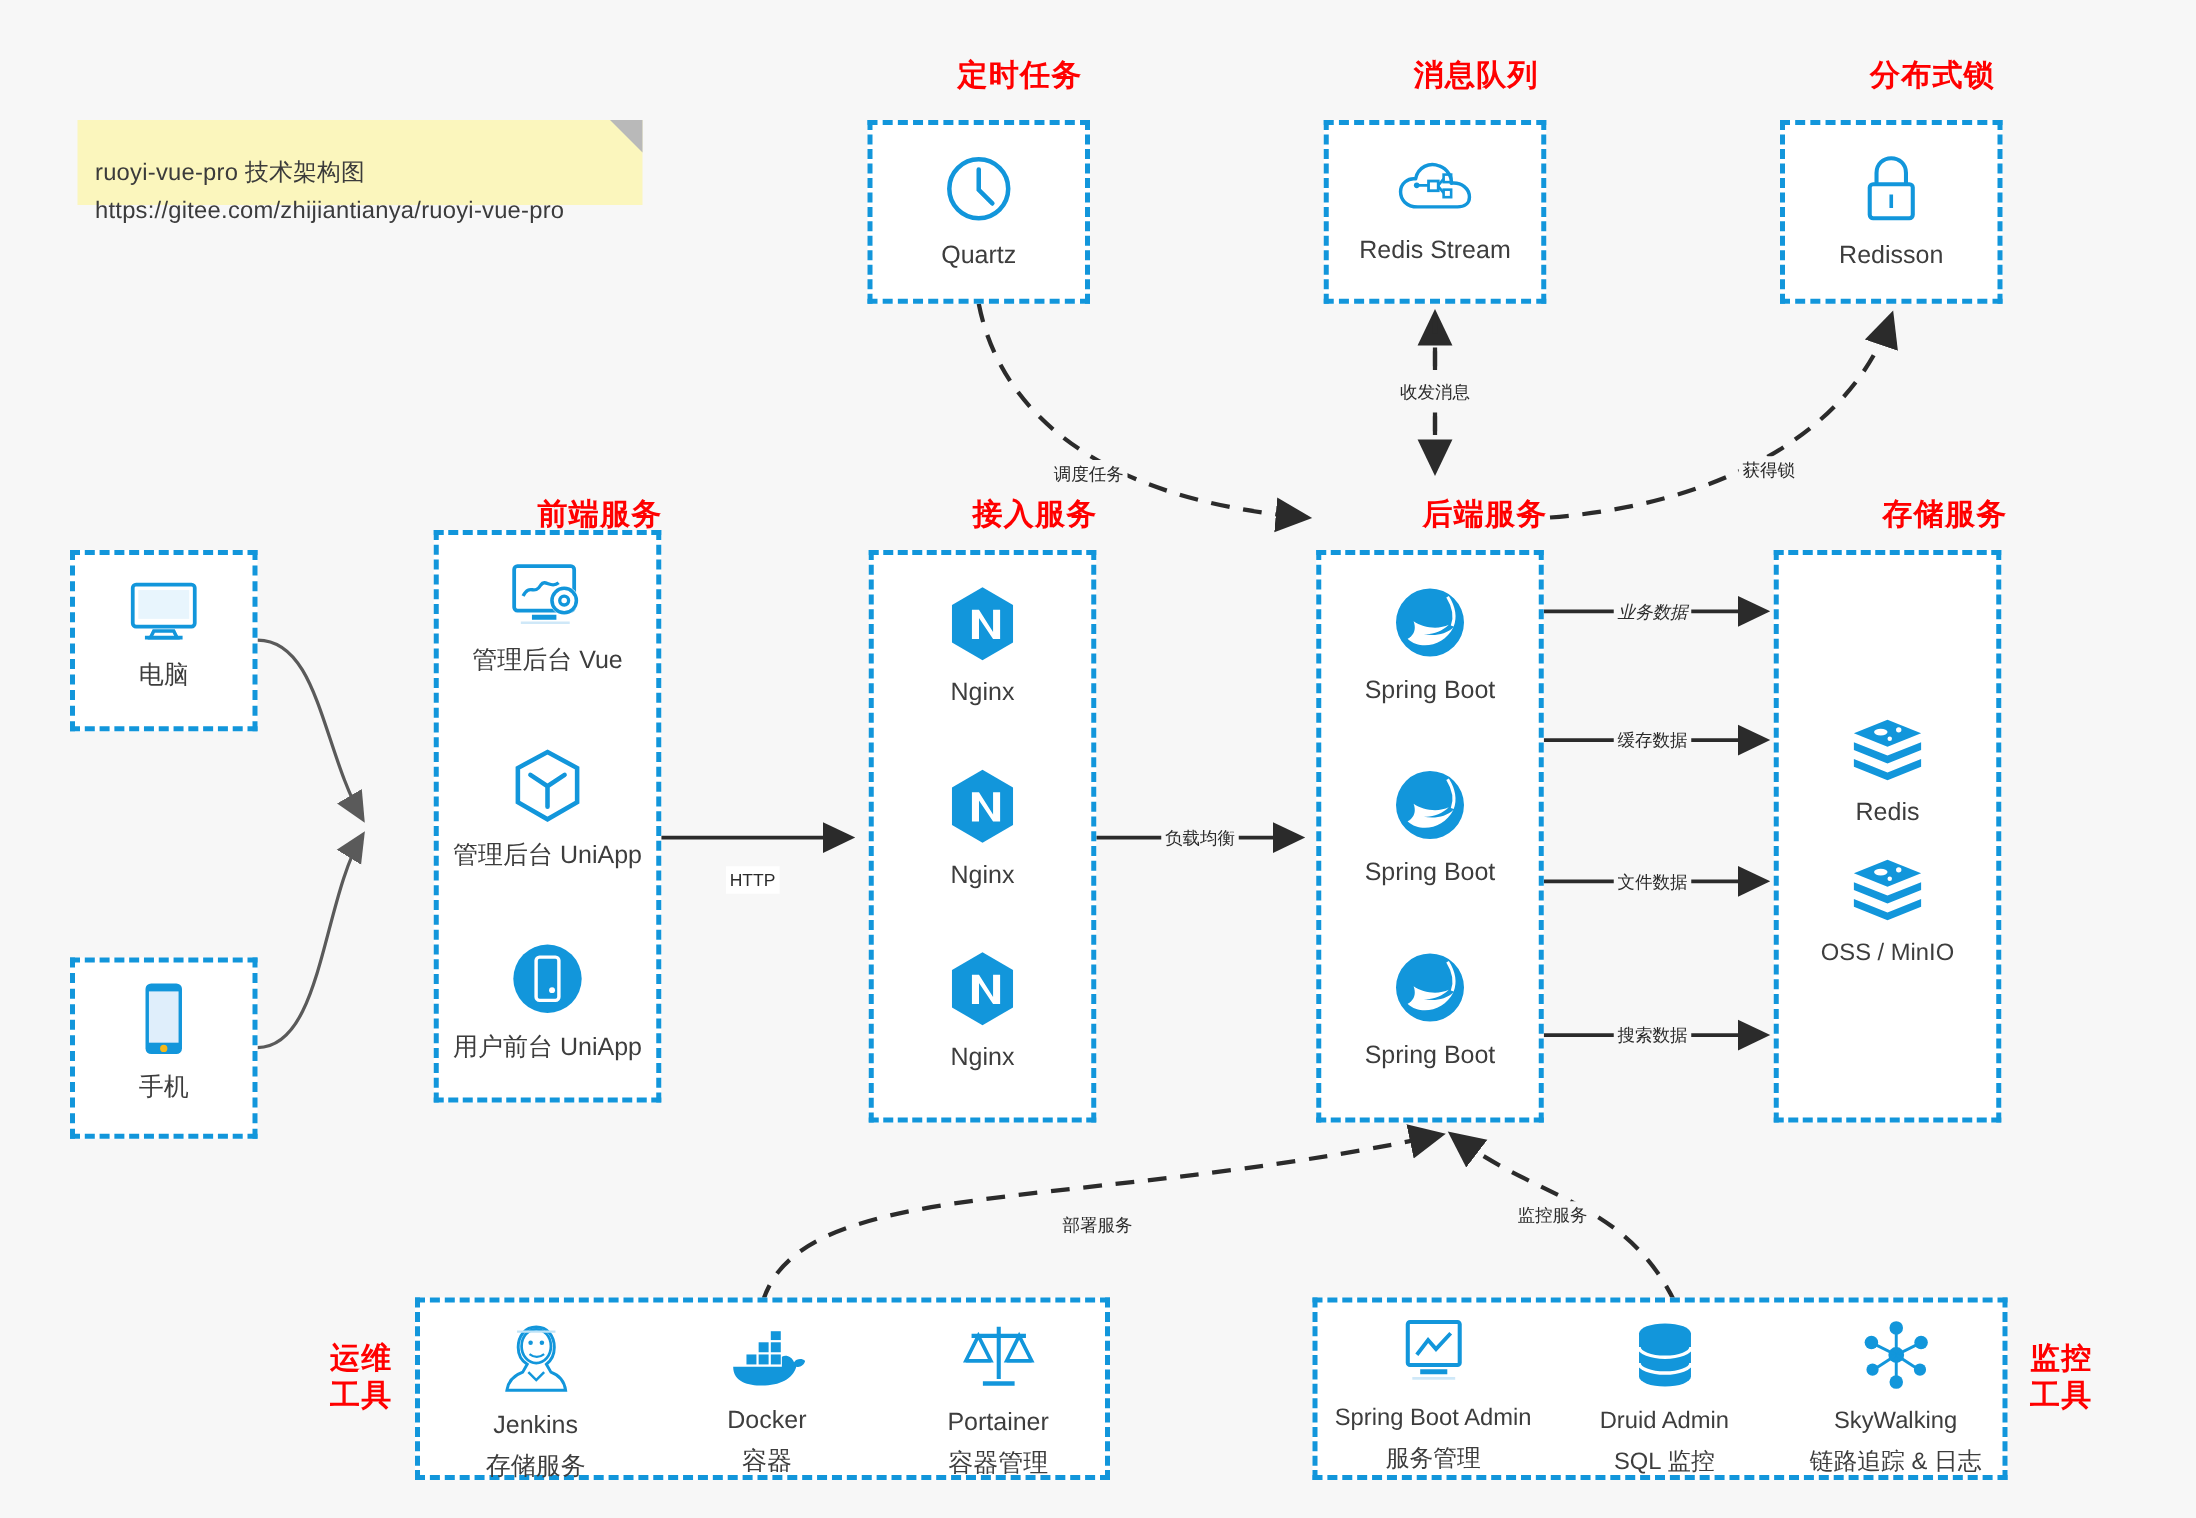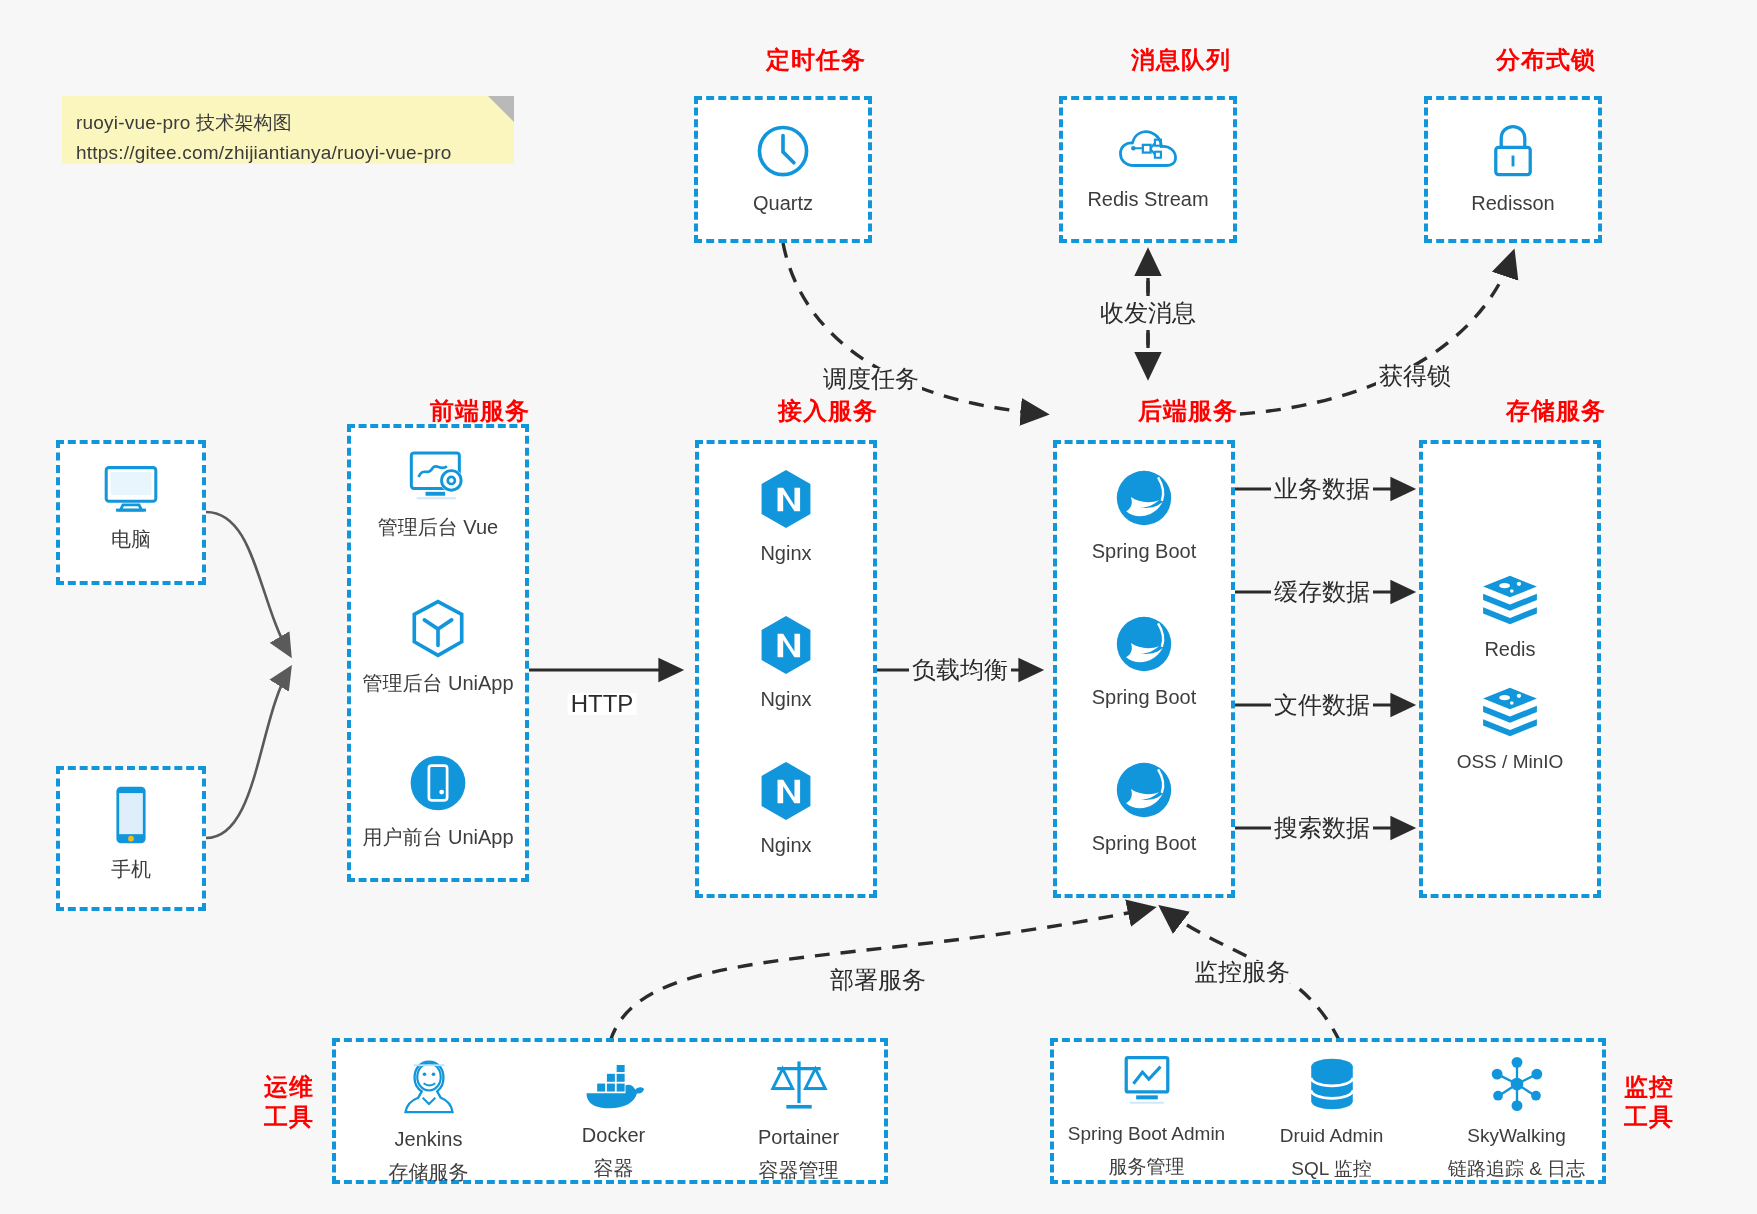--- a/index.html
+++ b/index.html
@@ -12,21 +12,21 @@
     -webkit-font-smoothing:antialiased;
   }
   .canvas{position:absolute;left:0;top:0;width:1757px;height:1214px;}
   svg.edges{position:absolute;left:0;top:0;width:1757px;height:1214px;pointer-events:none;}
 
   
   .note{
     position:absolute;left:62px;top:96px;width:452px;height:68px;
     background:#fbf6bd;
     font-size:19px;color:#3b3b3b;line-height:30px;
-    padding:12px 0 0 14px;box-sizing:border-box;
+    padding:28px 0 0 14px;box-sizing:border-box;
     letter-spacing:.2px;
   }
   .note .fold{
     position:absolute;right:0;top:0;width:0;height:0;
     border-left:26px solid transparent;border-top:26px solid #b9b9b9;
   }
   .note div{white-space:nowrap;}
 
   
   .gtitle{
@@ -48,21 +48,21 @@
   .node .cap{
     font-size:20px;color:#3d3d3d;line-height:27px;white-space:nowrap;
     margin-top:6px;
   }
   .node .cap.sm{font-size:19px;}
   .icon{display:inline-block;line-height:0;}
 
   
   .elabel{
     position:absolute;background:#f7f7f7;color:#2b2b2b;
-    font-size:24px;line-height:22px;padding:0 3px;white-space:nowrap;
+    font-size:14px;line-height:22px;padding:0 3px;white-space:nowrap;
     transform:translate(-50%,-50%);
   }
   .elabel.plain{background:#ffffff;margin-top:34px;}
 </style>
 </head>
 <body>
 
 <div class="canvas">
 
   <svg class="edges" viewBox="0 0 1757 1214">
@@ -442,21 +442,21 @@
     </div>
   </div>
 
   <div class="elabel plain" style="left:602px;top:670px;">HTTP</div>
   <div class="elabel" style="left:960px;top:670px;">负载均衡</div>
 
   <div class="elabel" style="left:871px;top:379px;">调度任务</div>
   <div class="elabel" style="left:1148px;top:313px;">收发消息</div>
   <div class="elabel" style="left:1415px;top:376px;">获得锁</div>
 
-  <div class="elabel" style="left:1322px;top:489px;">业务数据</div>
+  <div class="elabel" style="left:1322px;top:489px;font-style:italic;">业务数据</div>
   <div class="elabel" style="left:1322px;top:592px;">缓存数据</div>
   <div class="elabel" style="left:1322px;top:705px;">文件数据</div>
   <div class="elabel" style="left:1322px;top:828px;">搜索数据</div>
 
   <div class="elabel" style="left:878px;top:980px;">部署服务</div>
   <div class="elabel" style="left:1242px;top:972px;">监控服务</div>
 
 </div>
 
 </body></html>

